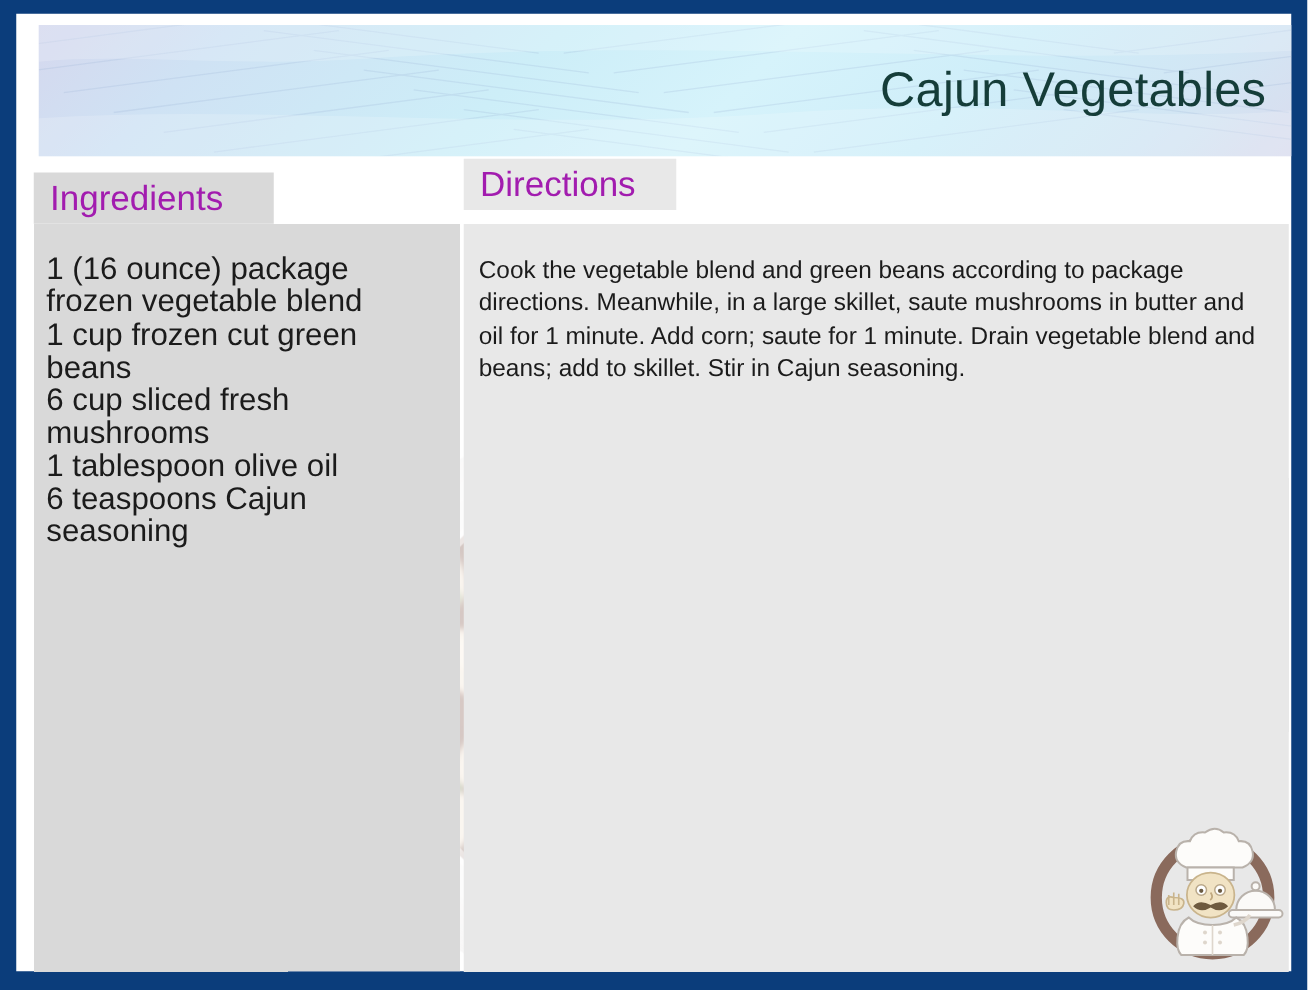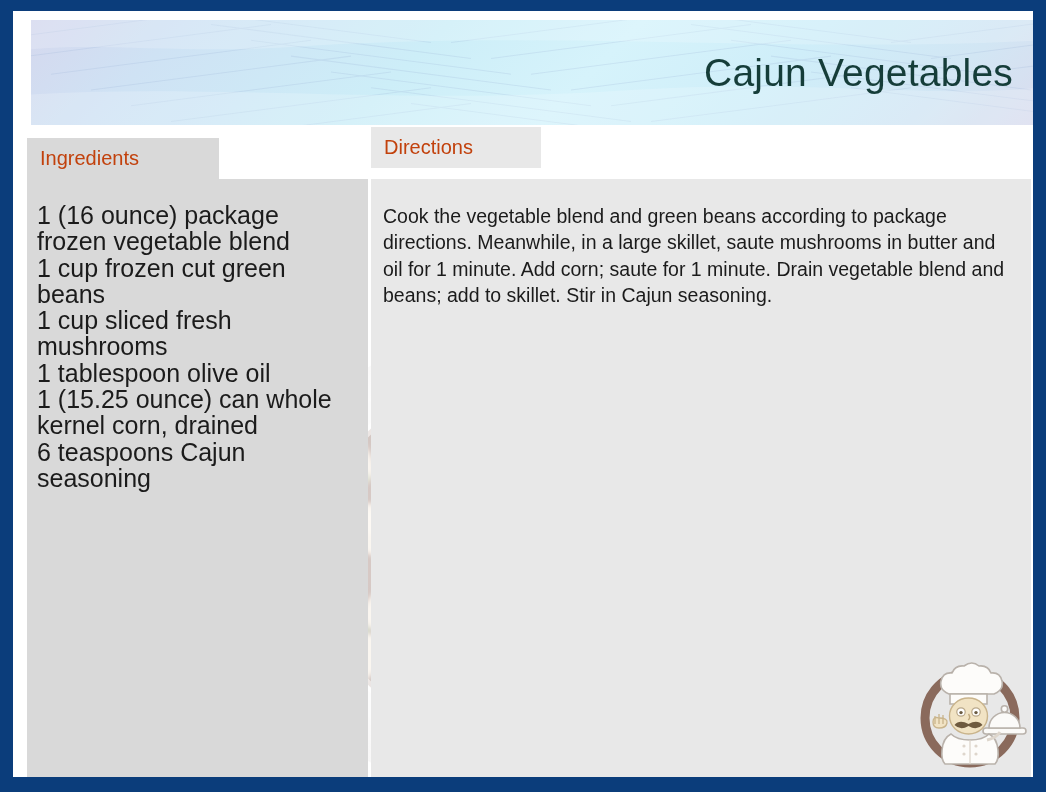--- a/index.html
+++ b/index.html
@@ -78,23 +78,23 @@
   
   .section-tab {
     position: absolute;
     height: 41px;
     background: #d9d9d9;
     display: flex;
     align-items: center;
     padding-left: 13px;
   }
   .section-tab .tab-label {
-    font-size: 20px;
+    font-size: 28px;
     font-weight: 400;
-    color: #c2410c;
+    color: #a21caf;
     white-space: nowrap;
   }
 
   #tab-ingredients { left: 14px; top: 127px; width: 192px; }
   #tab-directions  { left: 358px; top: 116px; width: 170px;
                      background: #e8e8e8; align-items: center; }
 
   
   .content-panel { position: absolute; }
 
@@ -291,23 +291,22 @@
     </div>
 
     <div class="section-tab" id="tab-ingredients">
       <span class="tab-label">Ingredients</span>
     </div>
 
     <div class="content-panel" id="panel-ingredients">
       <div id="ingredients-list">
         <div class="ingredient-item">1 (16 ounce) package frozen vegetable blend</div>
         <div class="ingredient-item">1 cup frozen cut green beans</div>
-        <div class="ingredient-item">1 cup sliced fresh mushrooms</div>
+        <div class="ingredient-item">6 cup sliced fresh mushrooms</div>
         <div class="ingredient-item">1 tablespoon olive oil</div>
-        <div class="ingredient-item">1 (15.25 ounce) can whole kernel corn, drained</div>
         <div class="ingredient-item">6 teaspoons Cajun seasoning</div>
       </div>
     </div>
 
     <div class="section-tab" id="tab-directions">
       <span class="tab-label">Directions</span>
     </div>
 
     <div class="content-panel" id="panel-directions">
       <p id="directions-text">Cook the vegetable blend and green beans according to package directions. Meanwhile, in a large skillet, saute mushrooms in butter and oil for 1 minute. Add corn; saute for 1 minute. Drain vegetable blend and beans; add to skillet. Stir in Cajun seasoning.</p>

